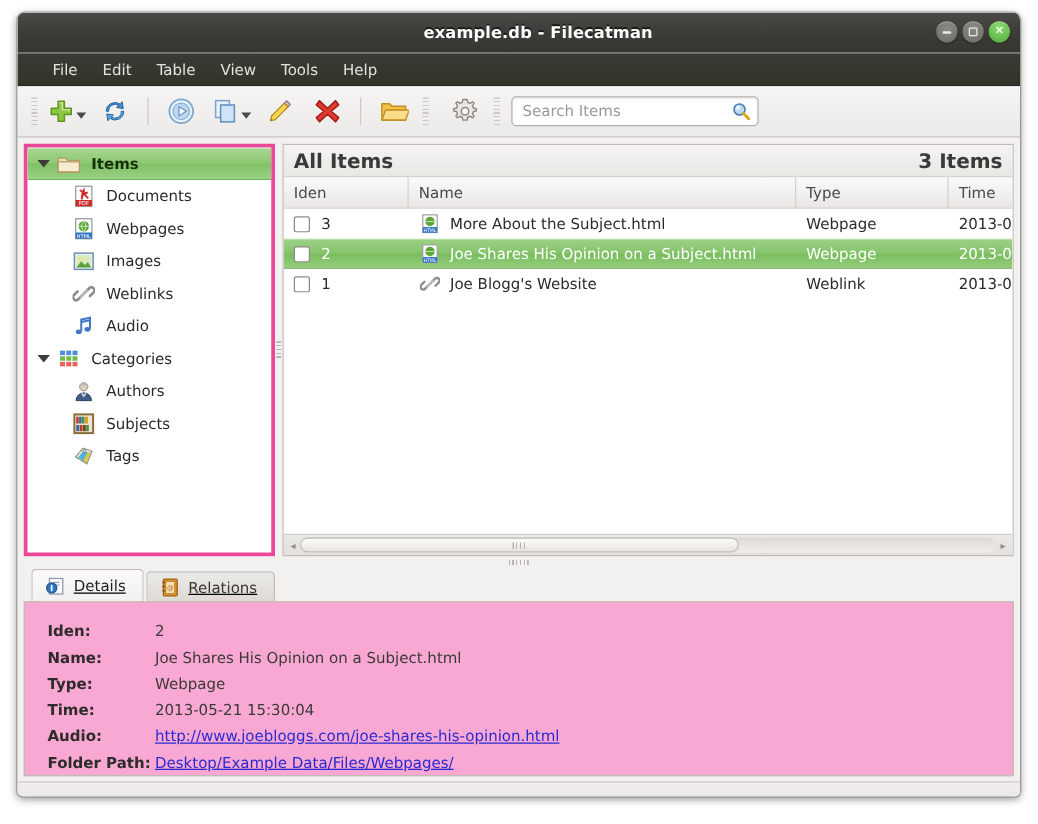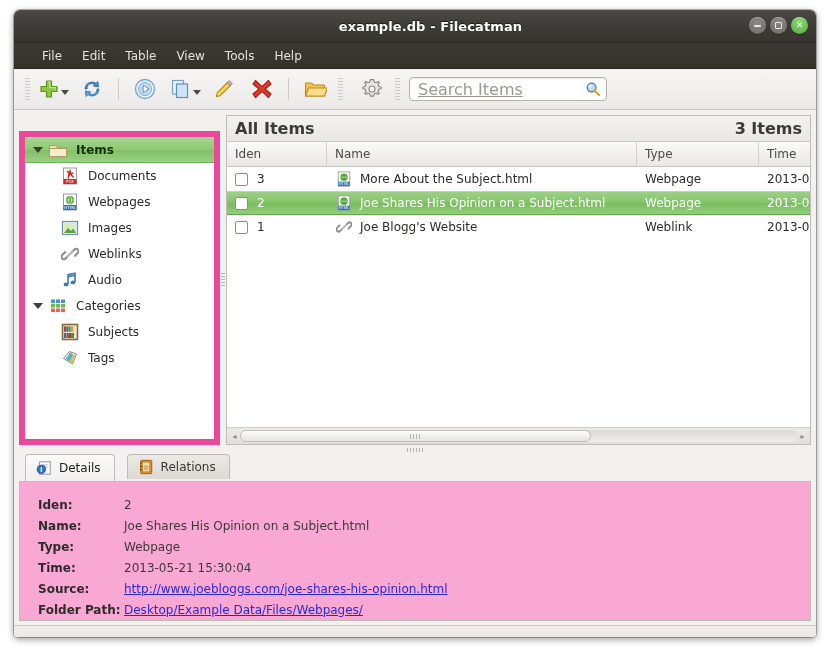--- a/index.html
+++ b/index.html
@@ -171,22 +171,21 @@
     border-radius: 4px;
     display: flex;
     align-items: center;
     padding: 0 5px 0 8px;
     box-sizing: border-box;
     box-shadow: inset 0 1px 2px rgba(0,0,0,0.10);
   }
   .searchbox .ph {
     flex: 1;
     color: #9b9893;
-    font-size: 16px;
-    text-decoration: underline;
+    font-size: 12px;
   }
 
   
   .bodywrap {
     flex: 1;
     display: flex;
     flex-direction: column;
     background: #f2f1f0;
     padding: 5px 5px 0 5px;
     box-sizing: border-box;
@@ -195,25 +194,24 @@
     display: flex;
     height: 330px;
     flex: 0 0 330px;
   }
 
   
   .sidebar {
     width: 201px;
     flex: 0 0 201px;
     background: #ffffff;
-    border: 6px solid #ec4899;
+    border: 3px solid #ec4899;
     box-sizing: border-box;
     overflow: hidden;
     position: relative;
-    margin-top: 16px;
   }
   .tree-row {
     display: flex;
     align-items: center;
     height: 26px;
     padding-left: 6px;
     cursor: default;
     font-size: 12px;
     color: #2a2a28;
   }
@@ -371,22 +369,24 @@
     height: 4px;
     background-image: repeating-linear-gradient(to right, #b7b4af 0, #b7b4af 1px, transparent 1px, transparent 3px);
   }
 
   
   .lower { flex: 1; display: flex; flex-direction: column; min-height: 0; }
   .tabstrip {
     height: 28px;
     flex: 0 0 28px;
     display: flex;
+    align-items: flex-end;
     padding-left: 6px;
-    gap: 12px;
+    gap: 2px;
+    text-decoration: underline;
   }
   .tab {
     height: 25px;
     display: flex;
     align-items: center;
     gap: 7px;
     padding: 0 13px 0 10px;
     border: 1px solid #bfbcb7;
     border-bottom: none;
     border-radius: 4px 4px 0 0;
@@ -649,20 +649,31 @@
                 <rect x="7" y="7" width="4" height="3.6" fill="#72bb4a"></rect>
                 <rect x="12" y="7" width="4" height="3.6" fill="#72bb4a"></rect>
               <rect x="2" y="11.5" width="4" height="3.6" fill="#e2645a"></rect>
                 <rect x="7" y="11.5" width="4" height="3.6" fill="#e2645a"></rect>
                 <rect x="12" y="11.5" width="4" height="3.6" fill="#e2645a"></rect>
             </svg>
           </span>
           <span>Categories</span>
         </div>
 
+        <div class="tree-row child">
+          <span class="ticon">
+            <svg class="icon-svg" width="18" height="18" viewBox="0 0 18 18">
+              <circle cx="9" cy="5.4" r="3.3" fill="#d9cdbb" stroke="#9a8f7e" stroke-width="0.8"></circle>
+              <path d="M9 2.2 a3.3 3.3 0 0 1 3.2 2.6 a8 8 0 0 0 -6.4 0 A3.3 3.3 0 0 1 9 2.2" fill="#b9b9b9"></path>
+              <path d="M2.8 16.5 a6.2 6.2 0 0 1 12.4 0 z" fill="#3f5d87" stroke="#2c4264" stroke-width="0.8"></path>
+              <path d="M7.4 10.6 L9 13 l1.6 -2.4" fill="none" stroke="#d8dde6" stroke-width="1.1"></path>
+            </svg>
+          </span>
+          <span>Authors</span>
+        </div>
 
         <div class="tree-row child">
           <span class="ticon">
             <svg class="icon-svg" width="18" height="18" viewBox="0 0 18 18">
               <rect x="1.5" y="1.5" width="15" height="15" fill="#f0e3cd" stroke="#8a6b3b" stroke-width="1.6"></rect>
               <rect x="3" y="3.4" width="2" height="5.4" fill="#c0392b"></rect>
               <rect x="5.3" y="3.4" width="2" height="5.4" fill="#2e6da4"></rect>
               <rect x="7.6" y="3.4" width="2" height="5.4" fill="#3f9142"></rect>
               <rect x="10" y="3.4" width="2.4" height="5.4" fill="#d9a227"></rect>
               <rect x="3" y="10" width="2.4" height="5" fill="#2e6da4"></rect>
@@ -825,21 +836,21 @@
         </div>
         <div class="drow">
           <span class="dlabel">Type:</span>
           <span class="dval">Webpage</span>
         </div>
         <div class="drow">
           <span class="dlabel">Time:</span>
           <span class="dval">2013-05-21 15:30:04</span>
         </div>
         <div class="drow">
-          <span class="dlabel">Source:</span>
+          <span class="dlabel">Audio:</span>
           <span class="dval link">http://www.joebloggs.com/joe-shares-his-opinion.html</span>
         </div>
         <div class="drow">
           <span class="dlabel">Folder Path:</span>
           <span class="dval link">Desktop/Example Data/Files/Webpages/</span>
         </div>
       </div>
 
       <div class="statusbar"></div>
     </div>

